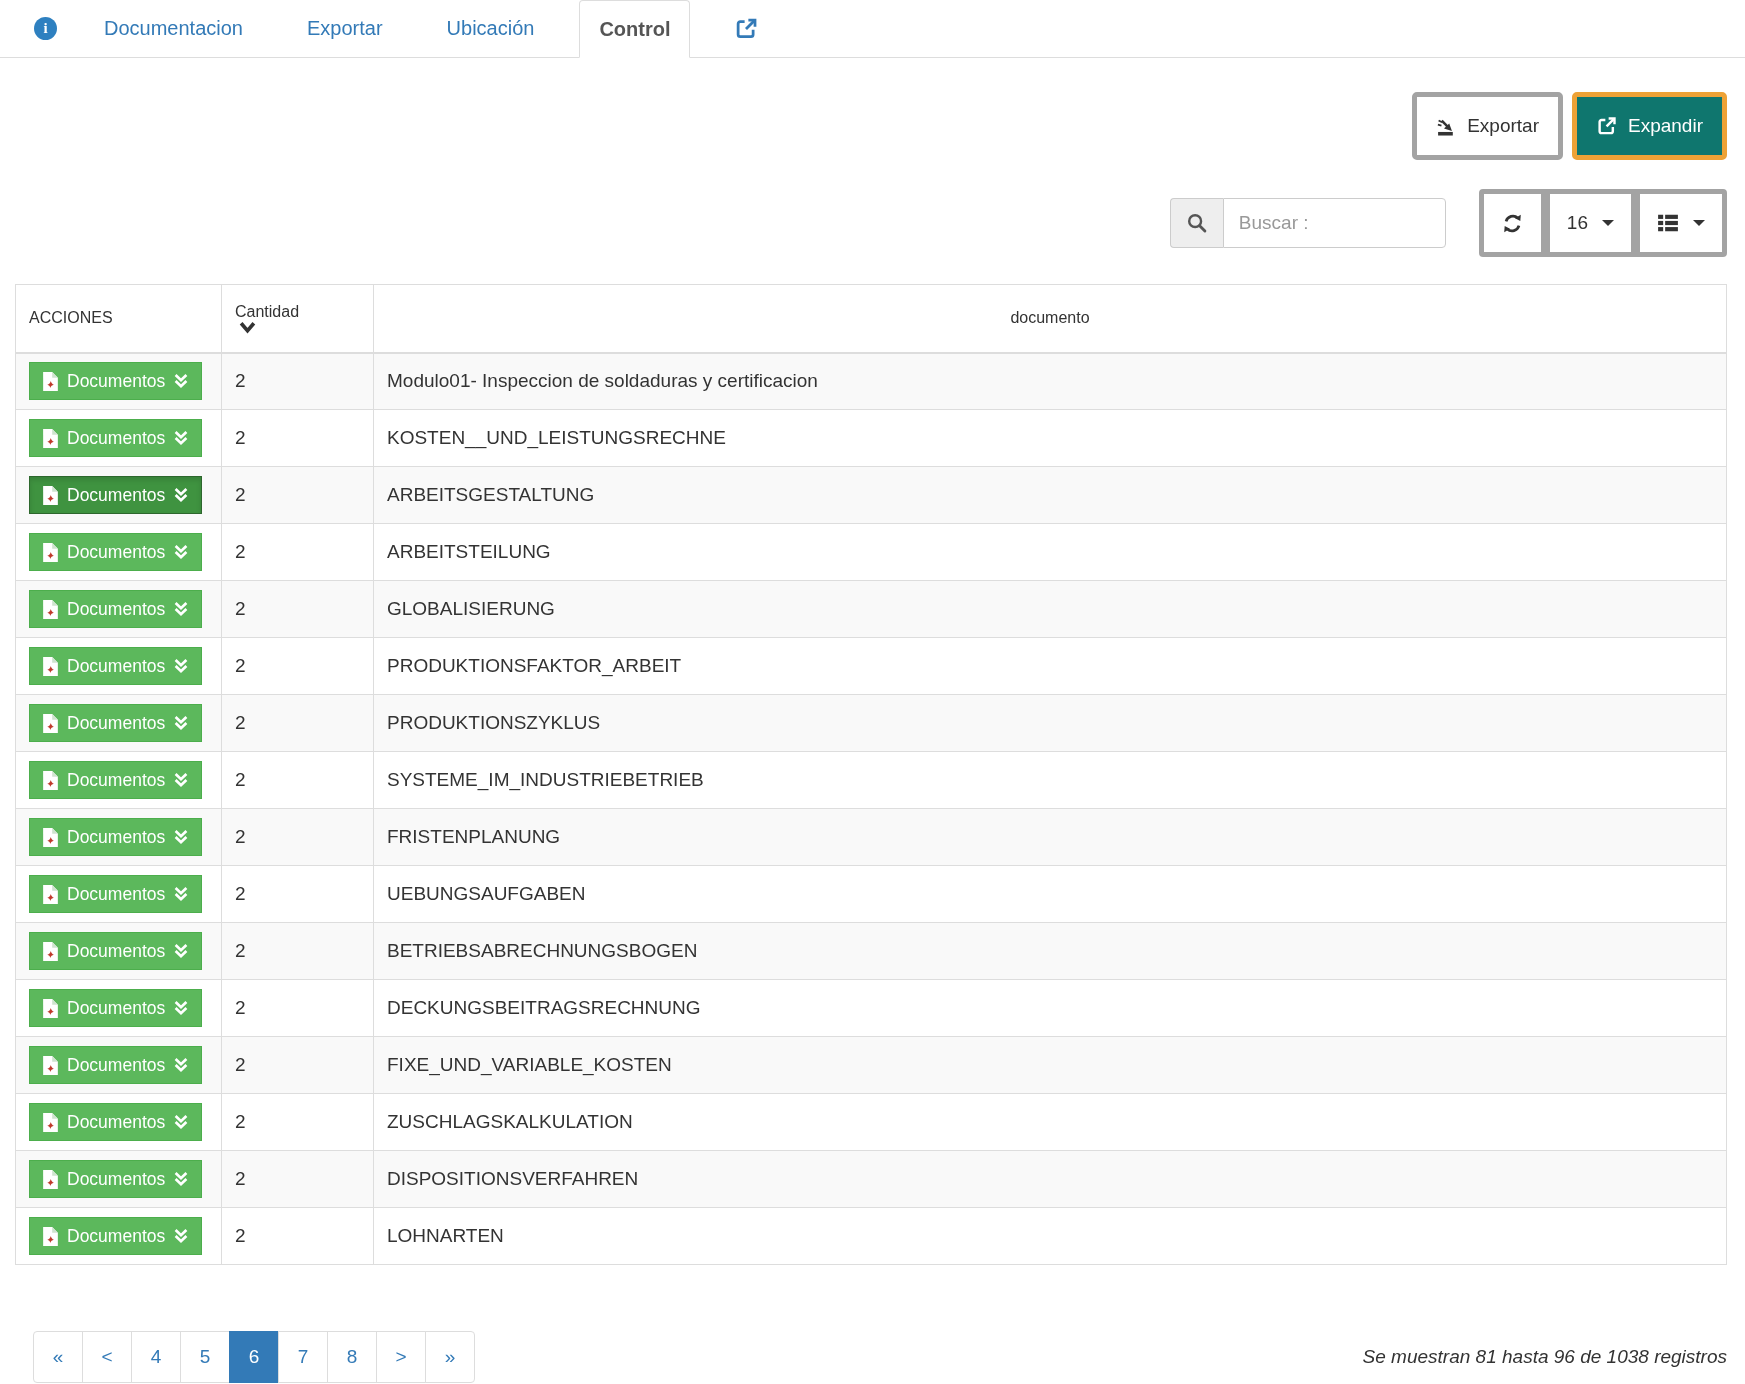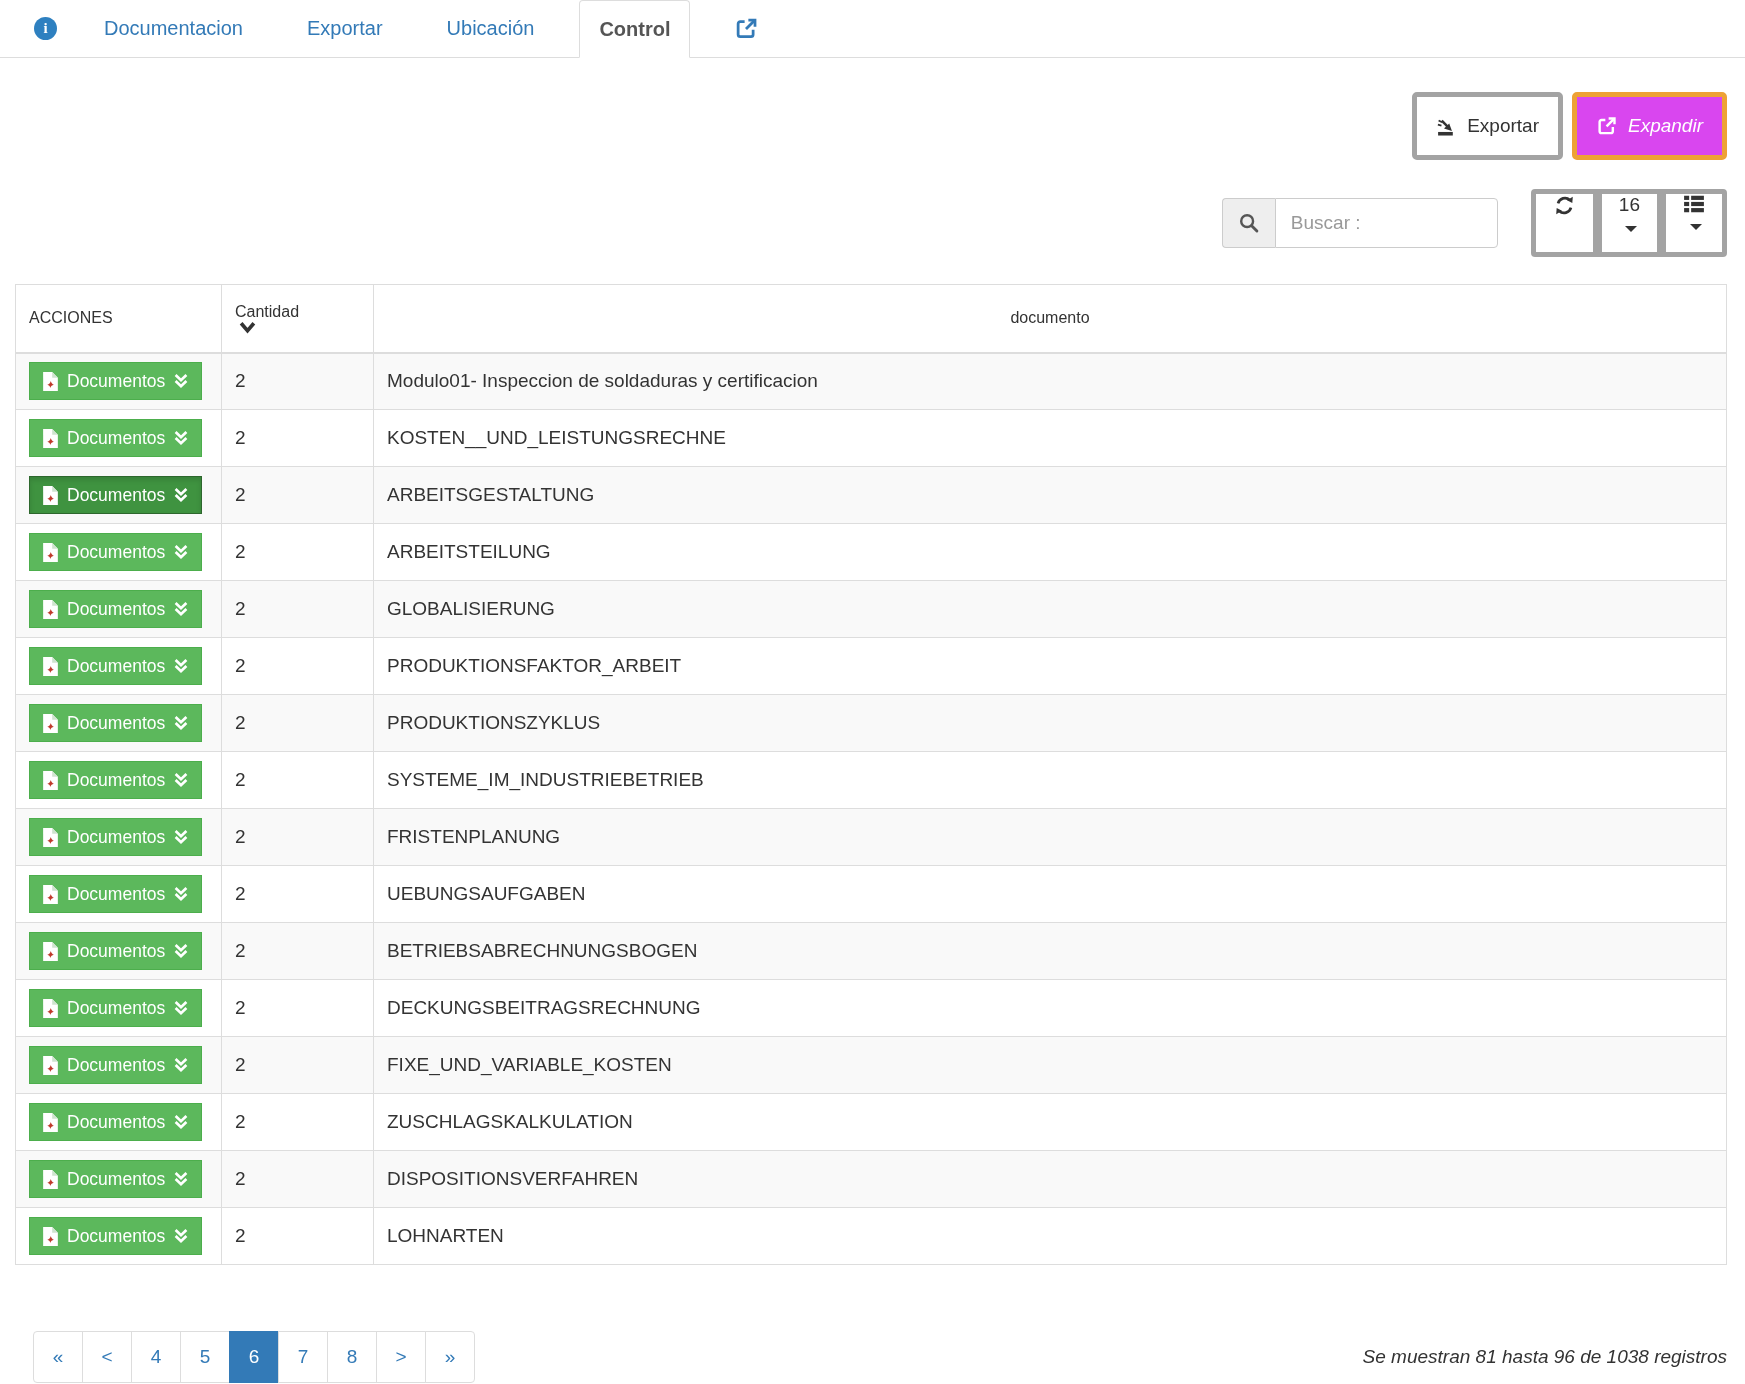--- a/index.html
+++ b/index.html
@@ -37,38 +37,38 @@
   
   .zone { padding: 0 18px 0 15px; }
   .btn-row { display: flex; justify-content: flex-end; gap: 9px; margin-top: 34px; }
   .btn {
     display: inline-flex; align-items: center; gap: 10px;
     height: 68px; padding: 0 19px;
     background: #fff; border: 5px solid #a3a3a3; border-radius: 5px;
     font-family: "Liberation Sans", sans-serif;
     font-size: 19px; color: #333; cursor: pointer;
   }
-  .btn.warning { background: #d946ef; border-color: #eea236; color: #fff; font-style: italic; }
+  .btn.warning { background: #0f766e; border-color: #eea236; color: #fff; }
   .toolbar-row { display: flex; justify-content: flex-end; align-items: center; gap: 33px; margin-top: 29px; }
   .search-group { display: flex; height: 50px; }
   .search-addon {
     width: 53px; background: #eee;
     border: 1px solid #ccc; border-right: none;
     border-radius: 4px 0 0 4px;
     display: flex; align-items: center; justify-content: center;
   }
   .search-input {
     width: 223px; height: 50px; padding: 0 15px;
     border: 1px solid #ccc; border-radius: 0 4px 4px 0;
     font-family: "Liberation Sans", sans-serif; font-size: 19px; color: #555;
     outline: none;
   }
   .search-input::placeholder { color: #999; opacity: 1; }
   .btn-group { display: flex; }
-  .btn-group .btn { border-radius: 0; margin-left: -1px; padding: 0 17px; flex-direction: column; }
+  .btn-group .btn { border-radius: 0; margin-left: -1px; padding: 0 17px; }
   .btn-group .btn:first-child { border-radius: 4px 0 0 4px; margin-left: 0; }
   .btn-group .btn:last-child { border-radius: 0 4px 4px 0; }
   .caret {
     display: inline-block; width: 0; height: 0; margin-left: 4px;
     border-left: 6px solid transparent; border-right: 6px solid transparent;
     border-top: 6px solid #333;
   }
   
   .tbl-wrap { margin-top: 27px; }
   table { width: 100%; border-collapse: collapse; table-layout: fixed; }

